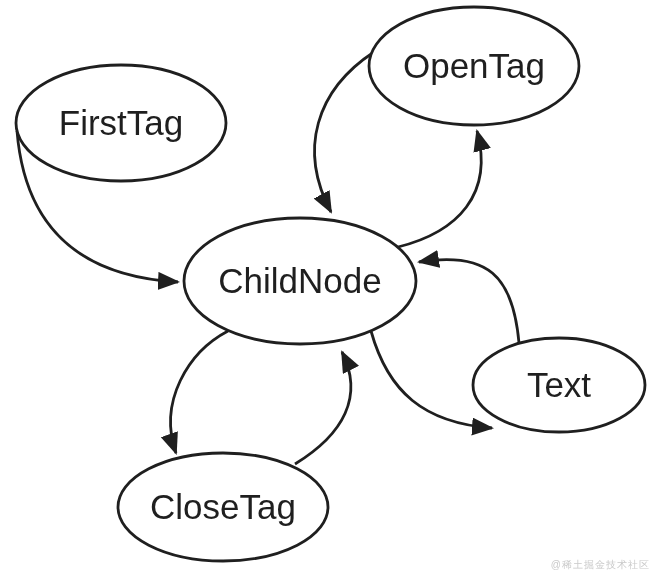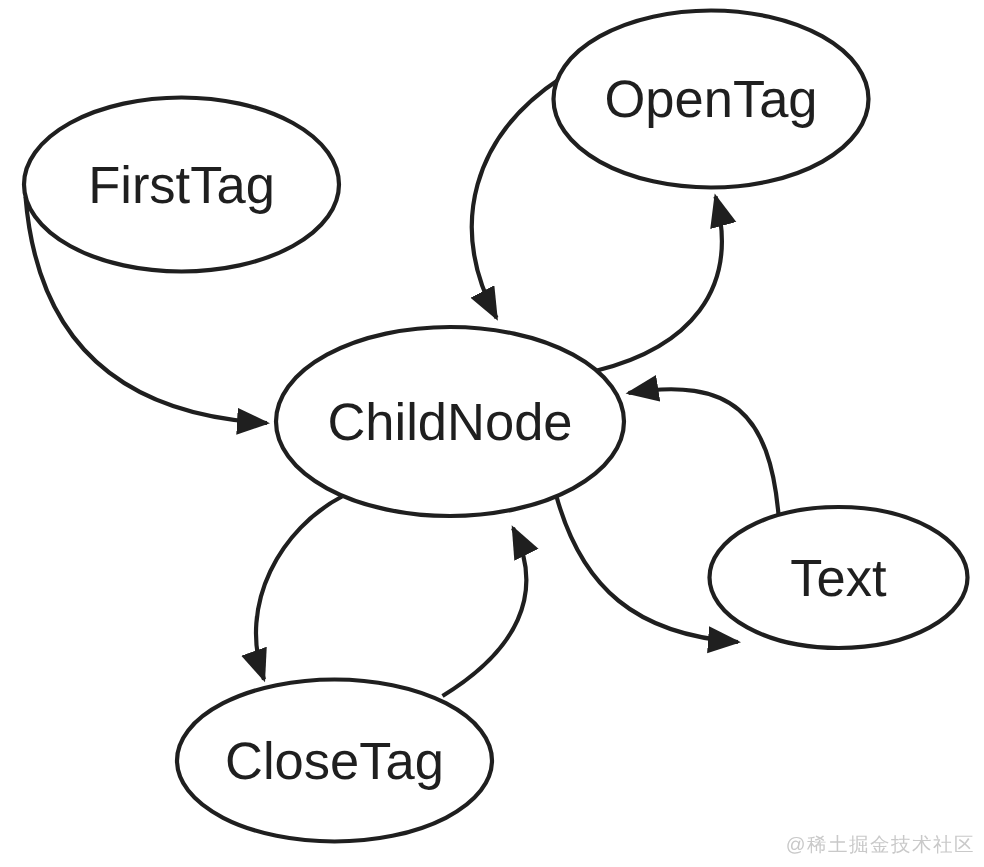--- a/index.html
+++ b/index.html
@@ -30,21 +30,21 @@
     fill: #1f1f1f;
     font-family: "Liberation Sans", "DejaVu Sans", sans-serif;
     font-size: 35px;
     text-anchor: middle;
   }
   .watermark {
     position: absolute;
     right: 6px;
     bottom: 6px;
     color: #c9c9c9;
-    font-size: 13px;
+    font-size: 10px;
     letter-spacing: 1px;
     font-family: "Liberation Sans", "DejaVu Sans", sans-serif;
     user-select: none;
   }
 </style>
 </head>
 <body>
 
 <div class="canvas">
   <svg width="656" height="578" viewBox="0 0 656 578">

